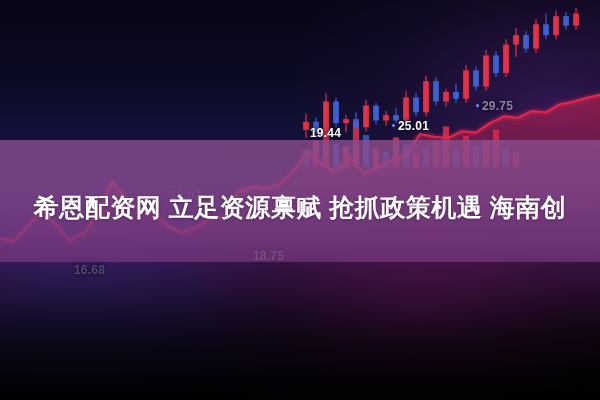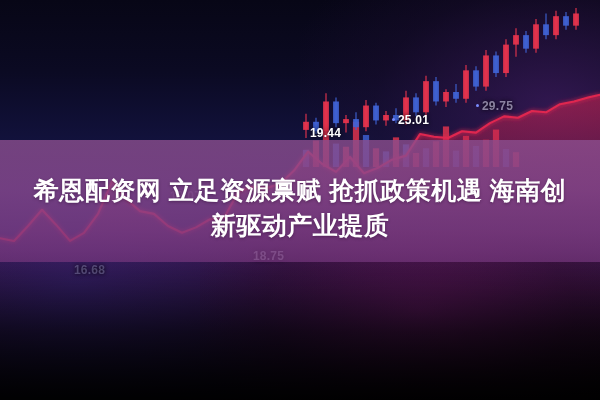--- a/index.html
+++ b/index.html
@@ -221,23 +221,22 @@
       </g>
   </svg>
 
   <div class="bg-vignette-bottom"></div>
 
   <div class="layer" id="labels-layer">
       <div class="price-label faint" style="left: 74px; top: 263px;"><span>16.68</span></div>
       <div class="price-label faint" style="left: 170px; top: 189px;"><span>18.07</span></div>
       <div class="price-label dim" style="left: 253px; top: 249px;"><span>18.75</span></div>
       <div class="price-label" style="left: 310px; top: 126px;"><span>19.44</span></div>
-      <div class="price-label" style="left: 392px; top: 113px;"><span class="dot"></span><span>25.01</span></div>
+      <div class="price-label" style="left: 392px; top: 119px;"><span class="dot"></span><span>25.01</span></div>
       <div class="price-label dim" style="left: 476px; top: 99px;"><span class="dot"></span><span>29.75</span></div>
     </div>
 
   <div class="headline-band"></div>
   <div class="headline-text">
     <div class="headline-line">希恩配资网 立足资源禀赋 抢抓政策机遇 海南创</div>
-    <div class="headline-line">新驱动产业提质</div>
   </div>
 
 </div>
 
 </body></html>

